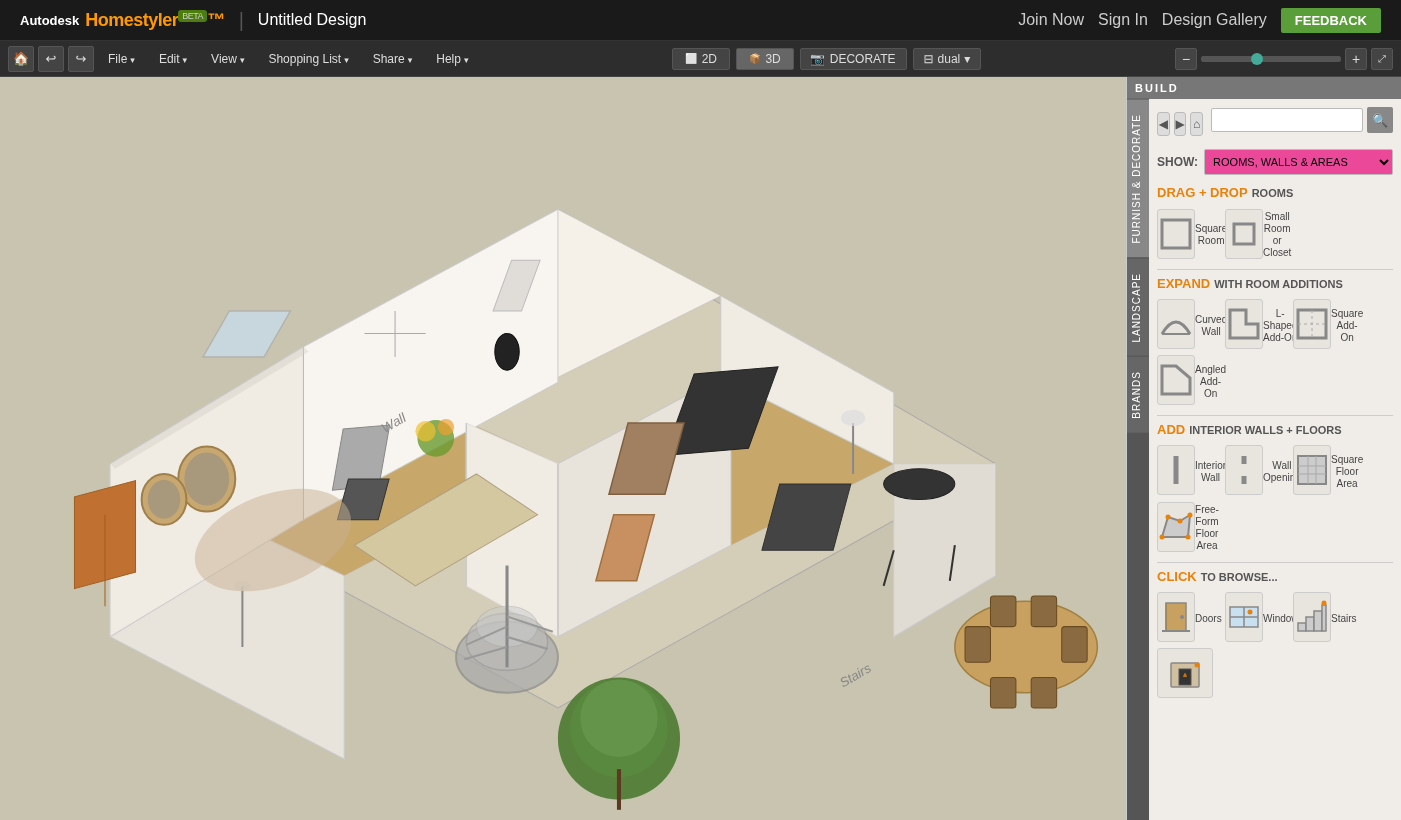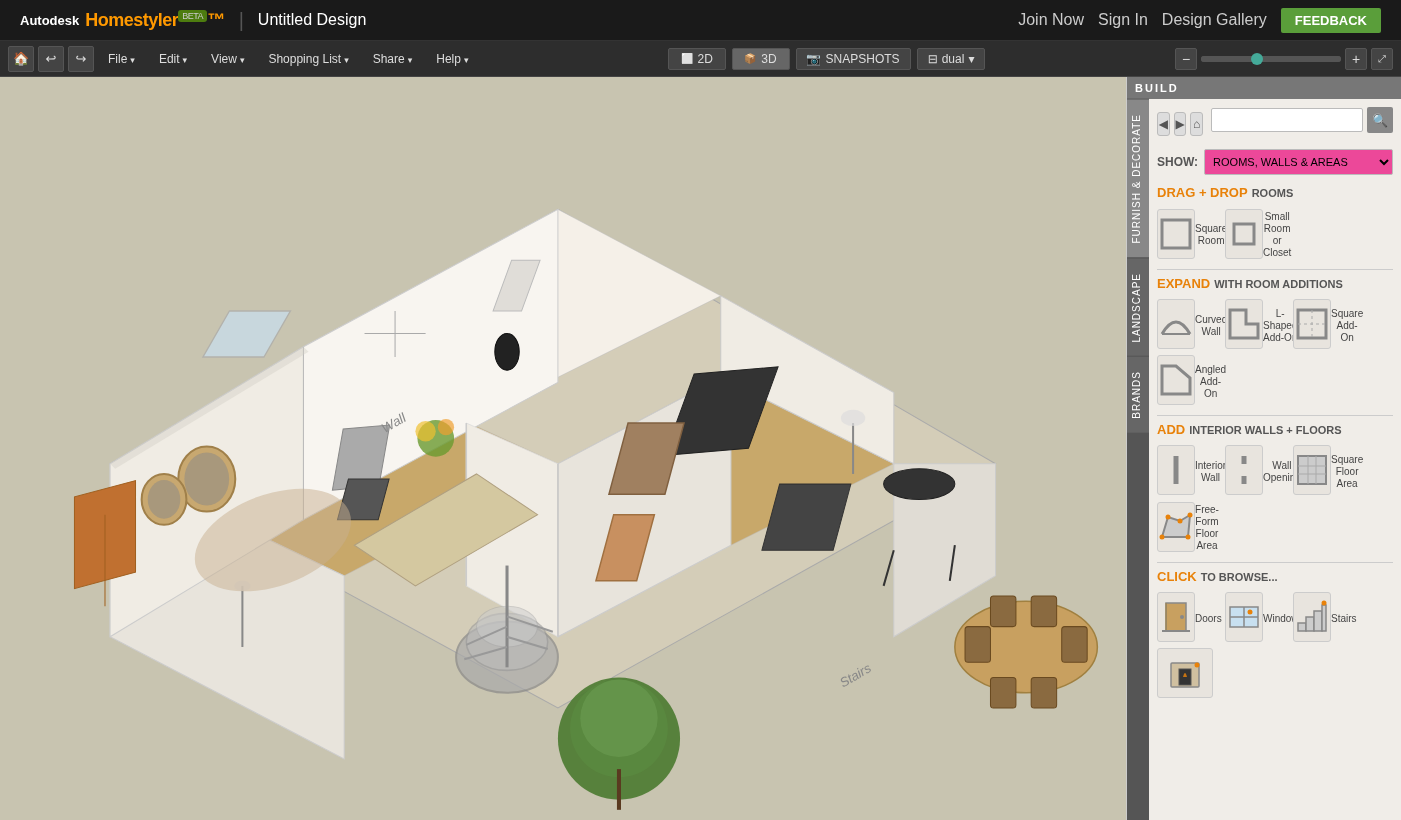--- a/index.html
+++ b/index.html
@@ -319,21 +319,21 @@
   <div id="menubar-center">
     <button class="view-btn">
       <span class="icon">⬜</span>
         <span>2D</span>
     </button>
     <button class="view-btn active">
       <span class="icon">📦</span>
         <span>3D</span>
     </button>
     <button id="snapshots-btn">
-      📷 <span>SNAPSHOTS</span>
+      📷 <span>DECORATE</span>
     </button>
     <button id="dual-btn">
       ⊟ <span>dual</span> ▾
     </button>
   </div>
   <div id="menubar-right">
     <button class="zoom-btn">−</button>
     <div id="zoom-slider-container">
       <div id="zoom-slider-track"></div>
       <div id="zoom-slider-thumb"></div>

